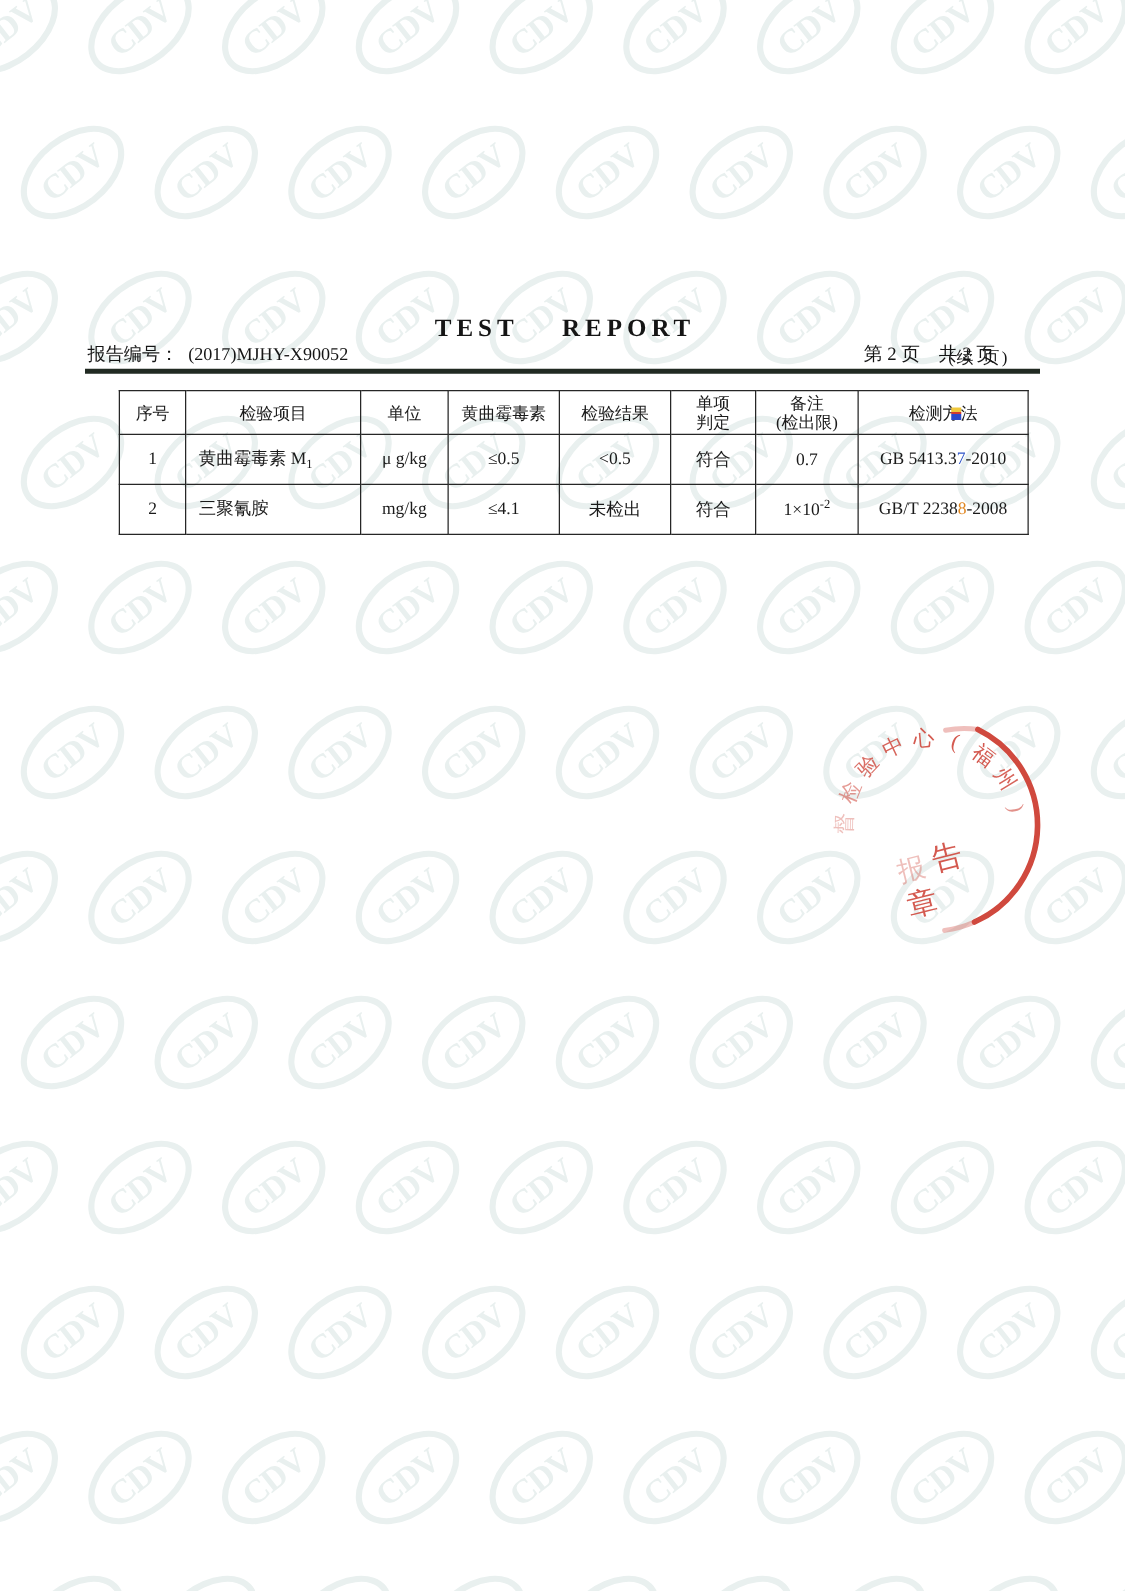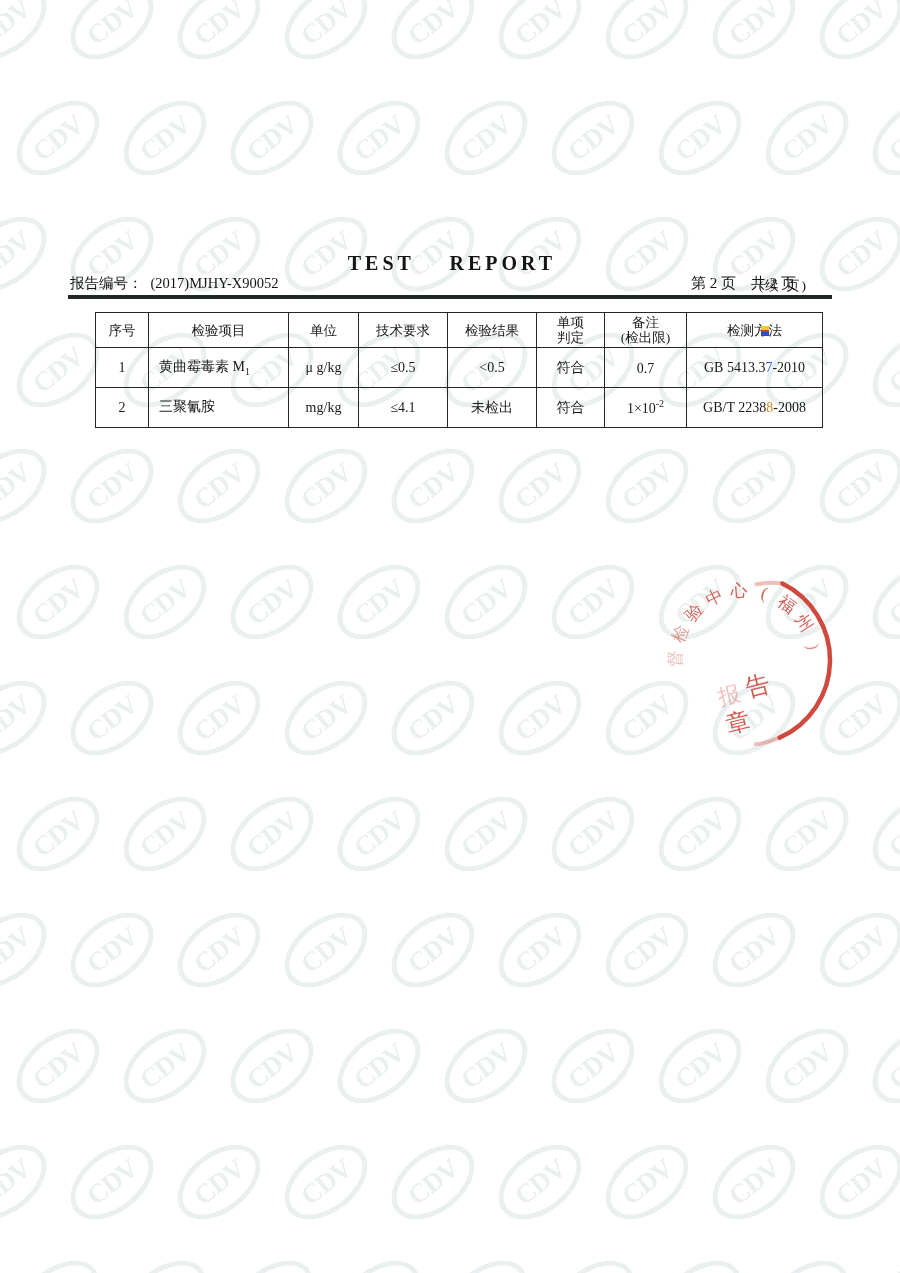--- a/index.html
+++ b/index.html
@@ -184,21 +184,21 @@
           <col style="width:89px">
             <col style="width:68px">
             <col style="width:82px">
             <col style="width:136px">
         </colgroup>
         <tbody>
         <tr>
           <th>序号</th>
           <th>检验项目</th>
           <th>单位</th>
-          <th>技术要求</th>
+          <th>黄曲霉毒素</th>
           <th>检验结果</th>
           <th class="two-line">单项
 判定</th>
           <th class="two-line">备注
 (检出限)</th>
           <th><span>检测方</span><span class="artifact-marker"></span><span>法</span></th>
         </tr>
         <tr>
           <td>1</td>
           <td class="al"><span>黄曲霉毒素 M</span><sub>1</sub></td>

